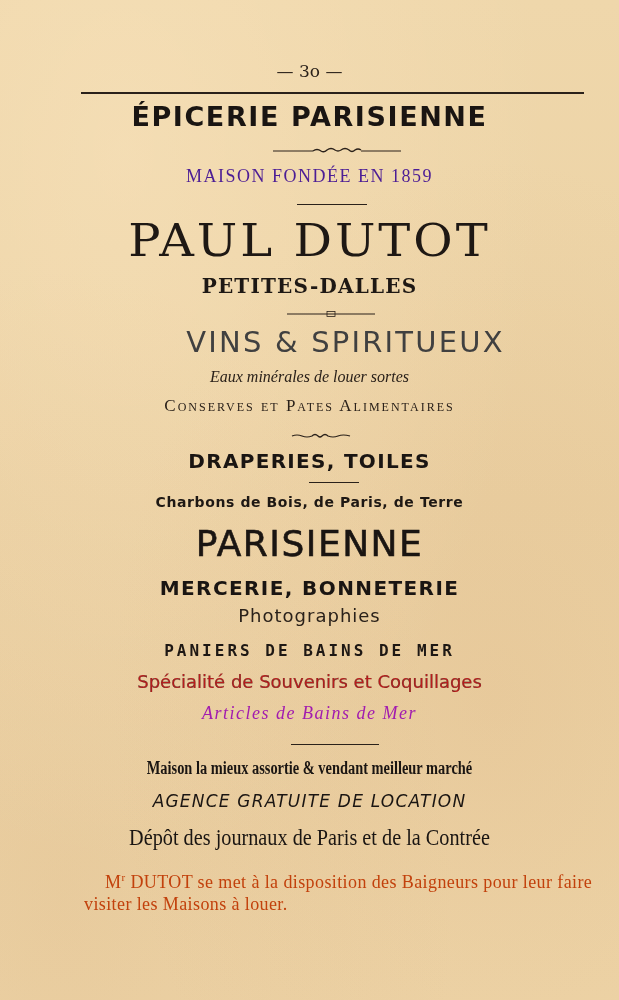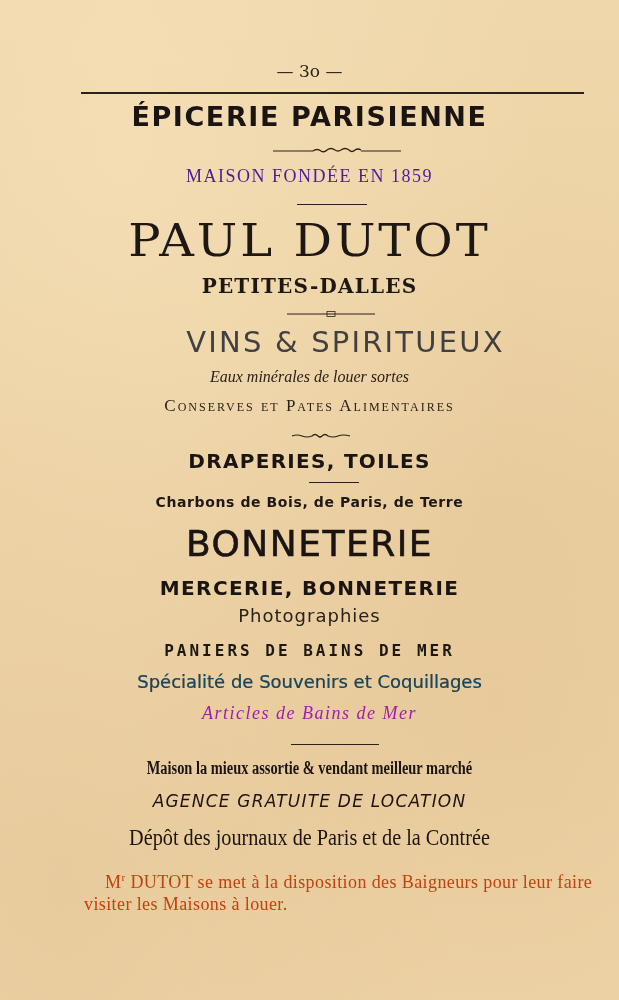--- a/index.html
+++ b/index.html
@@ -152,21 +152,21 @@
       font-family: "DejaVu Sans Mono", monospace;
       font-size: 16px;
       letter-spacing: 3px;
       color: #1e1814;
       font-weight: bold;
     }
     .specialite {
       top: 671px;
       font-family: "DejaVu Sans", sans-serif;
       font-size: 18px;
-      color: #0c4a6e;
+      color: #b91c1c;
       -webkit-text-stroke: 0.2px #1e1814;
     }
     .articles {
       top: 703px;
       font-family: "Liberation Serif", serif;
       font-style: italic;
       font-size: 18px;
       letter-spacing: 1.5px;
       color: #a21caf;
     }
@@ -244,21 +244,21 @@
 
   <svg class="ornament" style="left:290px; top:432px; width:64px; height:8px;" viewBox="0 0 64 8">
     <path d="M2 4 q5 -2 10 0 q5 2 10 0 q3 -3 6 0 q2 2 4 0 q3 -3 6 0 q5 2 10 0 q5 -2 12 0" fill="none" stroke="#2a211a" stroke-width="1.2"></path>
   </svg>
 
   <div class="line draperies">DRAPERIES, TOILES</div>
 
   <div class="rule" style="left:309px; top:482px; width:50px; border-top-width:1px;"></div>
 
   <div class="line charbons">Charbons de Bois, de Paris, de Terre</div>
-  <div class="line chaussures">BONNETERIE</div>
+  <div class="line chaussures">PARISIENNE</div>
   <div class="line mercerie">MERCERIE, BONNETERIE</div>
   <div class="line photos">Photographies</div>
   <div class="line paniers">PANIERS DE BAINS DE MER</div>
   <div class="line specialite">Spécialité de Souvenirs et Coquillages</div>
   <div class="line articles">Articles de Bains de Mer</div>
 
   <div class="rule" style="left:291px; top:744px; width:88px; border-top-width:1px;"></div>
 
   <div class="line maison">Maison la mieux assortie &amp; vendant meilleur marché</div>
   <div class="line agence">AGENCE GRATUITE DE LOCATION</div>

